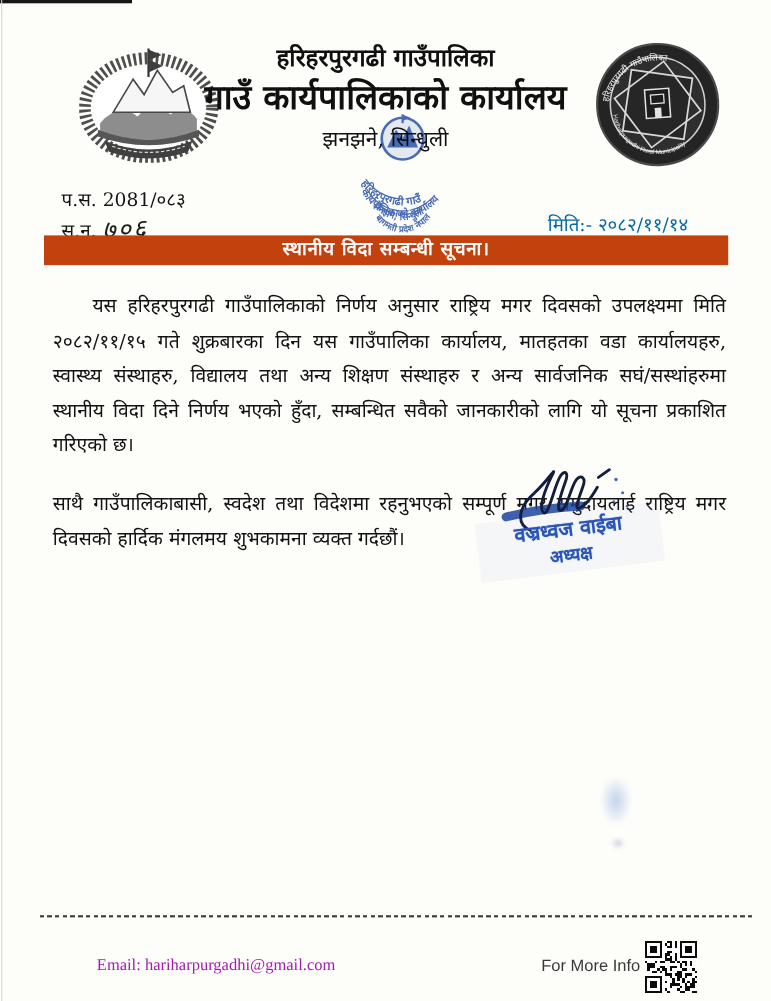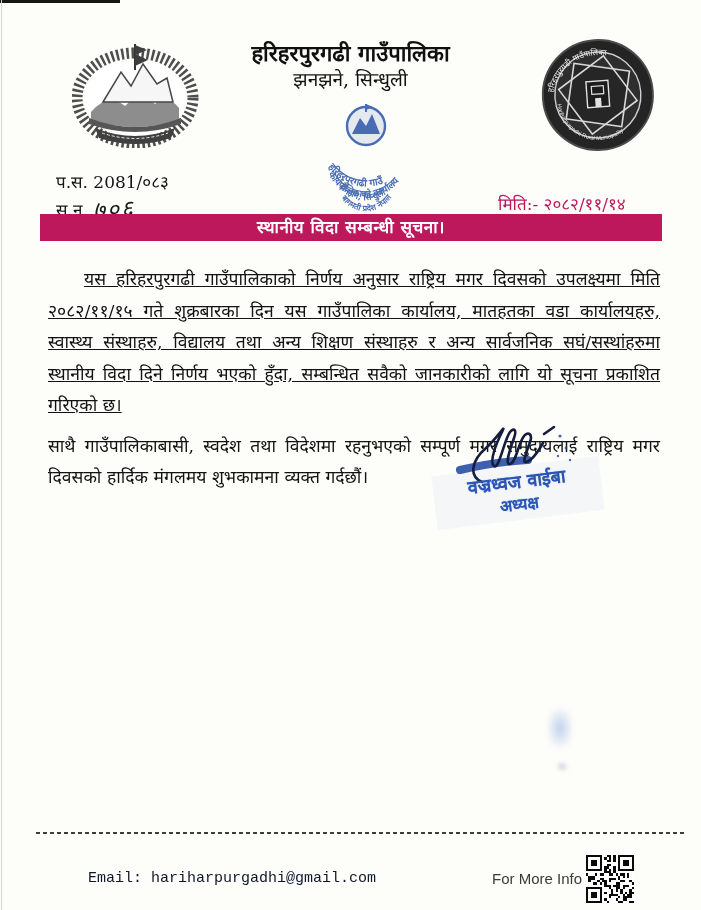--- a/index.html
+++ b/index.html
@@ -15,40 +15,40 @@
   .seal-right{position:absolute;left:540px;top:37px;transform:rotate(-4deg);}
   .header-text{position:absolute;left:0;top:40px;width:701px;text-align:center;color:#101010;}
   .header-text .muni{font-size:22px;font-weight:bold;margin:0;line-height:26px;}
   .header-text .office{font-size:31px;font-weight:bold;margin:6px 0 8px;line-height:34px;}
   .header-text .addr{font-size:19px;margin:0;line-height:26px;}
 
   .blue-stamp{position:absolute;left:300px;top:96px;mix-blend-mode:multiply;opacity:.88;}
 
   .ref-block{position:absolute;left:56px;top:169px;font-size:17px;line-height:26px;color:#141414;white-space:nowrap;}
   .serial-hand{display:inline-block;font-size:23px;font-style:italic;letter-spacing:2px;transform:rotate(-2deg);position:relative;top:1px;color:#1b1b1b;}
-  .date-line{position:absolute;left:498px;top:192px;width:150px;font-size:17px;color:#be185d;text-align:left;white-space:nowrap;}
-
-  .banner{position:absolute;left:40px;top:214px;width:622px;height:27px;background:#be185d;color:#fbfbfb;text-align:center;font-size:17px;font-weight:bold;line-height:27px;letter-spacing:.5px;}
+  .date-line{position:absolute;left:498px;top:192px;width:150px;font-size:17px;color:#0369a1;text-align:left;white-space:nowrap;}
+
+  .banner{position:absolute;left:40px;top:214px;width:622px;height:27px;background:#c2410c;color:#fbfbfb;text-align:center;font-size:17px;font-weight:bold;line-height:27px;letter-spacing:.5px;}
 
   .body-text{position:absolute;left:48px;top:264px;width:612px;font-size:17.5px;line-height:31.5px;text-align:justify;color:#121212;}
   .body-text p{margin:0;}
-  .body-text .p1{text-indent:36px;margin-bottom:9px;text-decoration:underline;}
+  .body-text .p1{text-indent:36px;margin-bottom:22px;}
 
   .signature-svg{position:absolute;left:452px;top:410px;}
   .name-stamp{position:absolute;left:434px;top:466px;width:164px;text-align:center;transform:rotate(-7deg);color:#2a55b6;font-weight:bold;background:rgba(110,140,215,0.06);padding:4px 2px;text-shadow:0 0 1px rgba(42,85,182,.55);}
   .name-stamp .nm{font-size:18px;line-height:24px;}
   .name-stamp .post{font-size:16px;line-height:22px;}
 
   .smudge{position:absolute;border-radius:50%;filter:blur(2px);}
   .smudge.s1{left:546px;top:706px;width:28px;height:44px;background:radial-gradient(closest-side,rgba(95,140,215,.38),rgba(95,140,215,0));}
   .smudge.s2{left:556px;top:762px;width:12px;height:9px;background:radial-gradient(closest-side,rgba(90,110,150,.4),rgba(90,110,150,0));}
 
   .dashline{position:absolute;left:36px;top:832px;width:650px;height:2px;background:repeating-linear-gradient(90deg,#3d3d3d 0,#3d3d3d 4px,transparent 4px,transparent 7px);}
 
-  .footer-email{position:absolute;left:88px;top:870px;font-family:Liberation Mono, monospace;font-size:15px;color:#0f172a;}
+  .footer-email{position:absolute;left:88px;top:870px;font-family:Liberation Serif, serif;font-size:15px;color:#a21caf;}
   .footer-info{position:absolute;left:492px;top:870px;font-family:"Liberation Sans","DejaVu Sans",sans-serif;font-size:15px;color:#3a3a3a;}
   .qr-wrap{position:absolute;left:586px;top:855px;}
 </style>
 </head>
 <body>
 
 <div class="page">
 
   <div class="artifact-topline"></div>
   <div class="artifact-leftline"></div>
@@ -87,20 +87,21 @@
         <textPath href="#sealTop" startOffset="8%">हरिहरपुरगढी गाउँपालिका</textPath>
       </text>
       <text font-size="5.6" fill="#eeeeee" font-family="'Liberation Sans',sans-serif">
         <textPath href="#sealBot" startOffset="2%">Hariharpurgadhi Rural Municipality</textPath>
       </text>
     </svg>
   </div>
 
   <div class="header-text">
     <div class="muni">हरिहरपुरगढी गाउँपालिका</div>
+    <div class="office">गाउँ कार्यपालिकाको कार्यालय</div>
     <div class="addr">झनझने, सिन्धुली</div>
   </div>
 
   <div class="blue-stamp">
     <svg width="132" height="142" viewBox="0 0 132 142" xmlns="http://www.w3.org/2000/svg">
       <defs>
         <path id="arc1" d="M 22,58 A 46,46 0 0 0 110,58"></path>
         <path id="arc2" d="M 26,72 A 42,42 0 0 0 106,72"></path>
         <path id="arc3" d="M 36,86 A 34,34 0 0 0 96,86"></path>
         <path id="arc4" d="M 40,100 A 30,30 0 0 0 92,100"></path>

